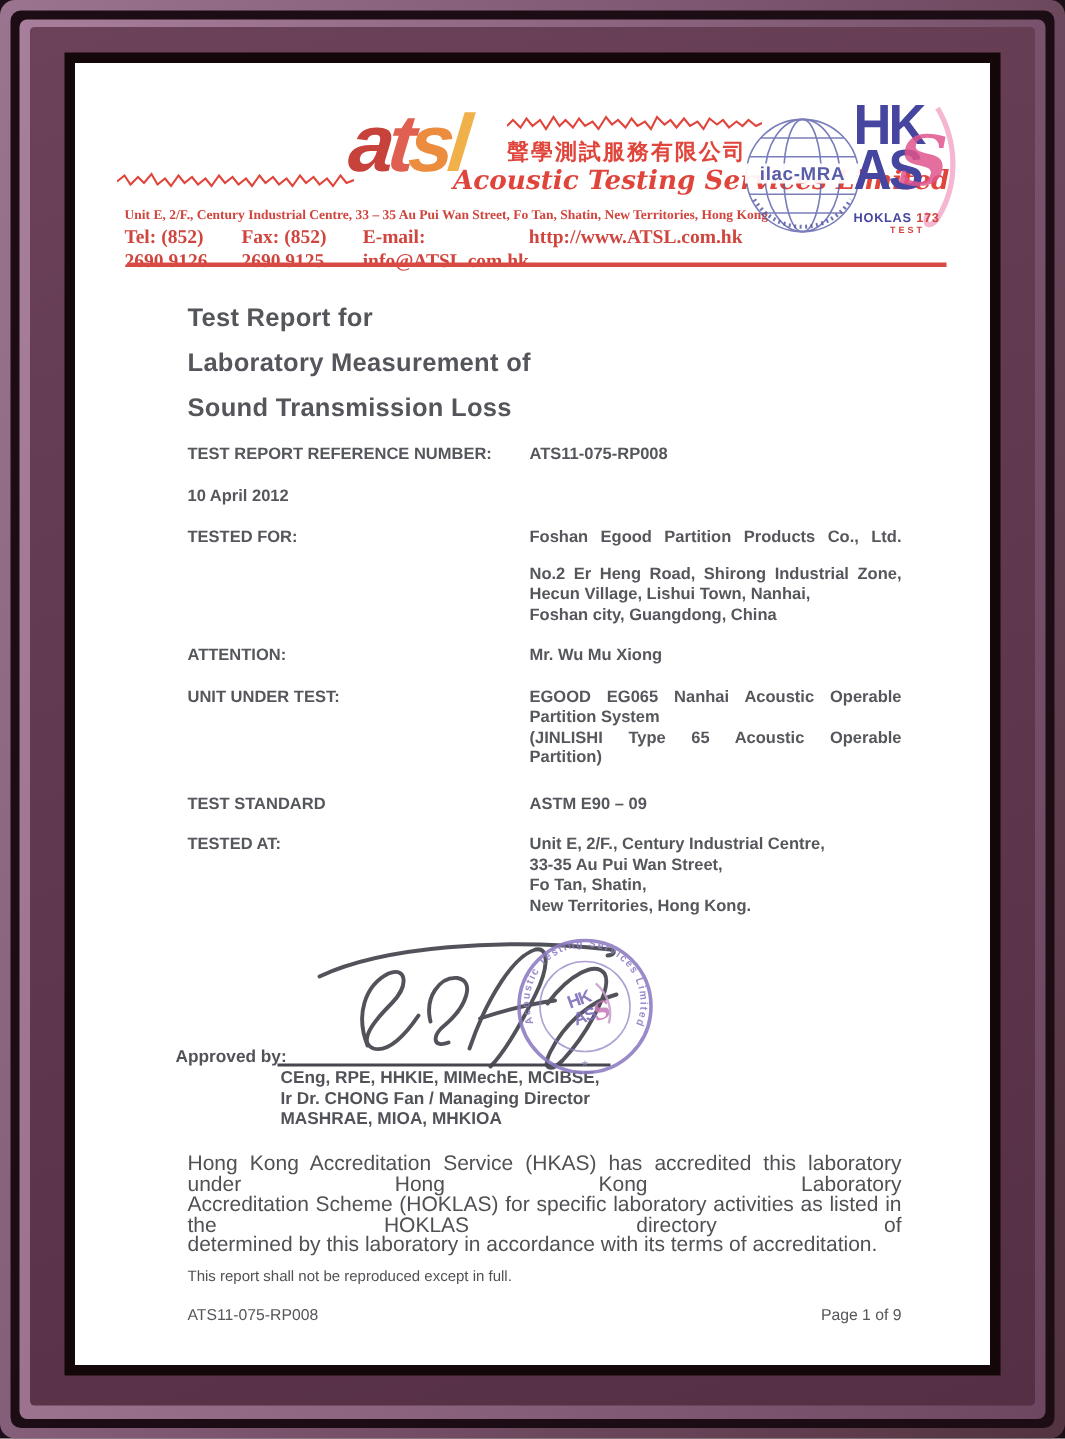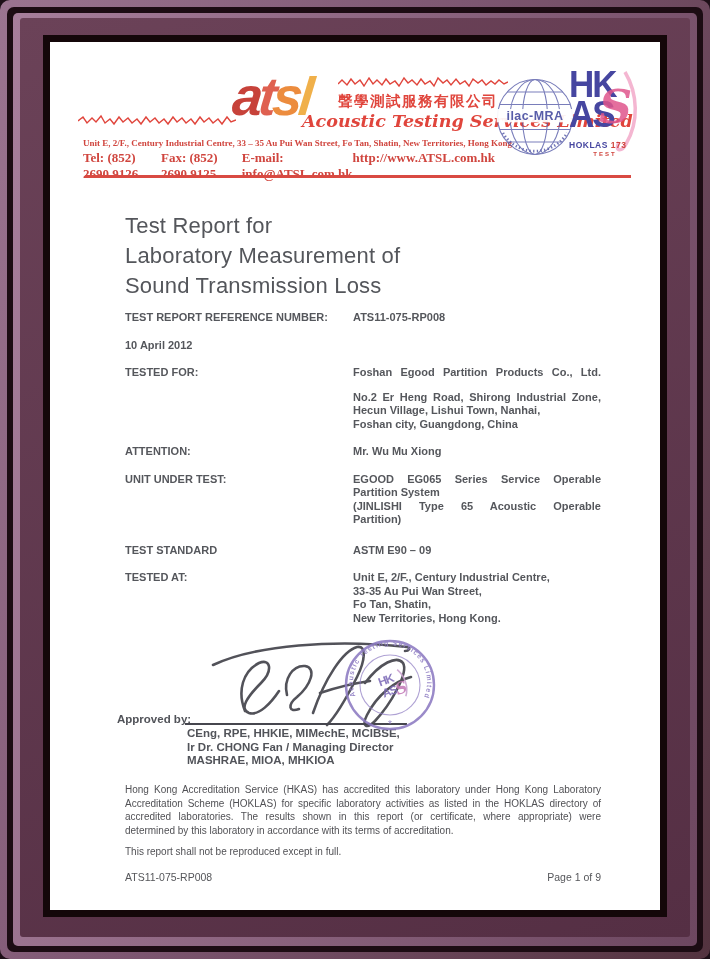--- a/index.html
+++ b/index.html
@@ -50,21 +50,21 @@
                   font-family:"DejaVu Serif", serif; }
   .hkas .swoosh { position:absolute; left:0; top:0; }
   .hkas .hoklas { position:absolute; left:0; top:72px; width:72px; 
                   font-size:8.5px; font-weight:800; color:#4646a0; letter-spacing:.5px; }
   .hkas .hoklas .num { color:#d0453e; }
   .hkas .test { position:absolute; left:0; top:83px; width:72px; text-align:center;
                 font-size:6px; font-weight:bold; color:#d0453e; letter-spacing:2px; }
   .rule { position:absolute; left:35px; top:133px; width:546px; height:3px; background:#d94a42; }
 
   
-  .title { margin:19px 0 0 75px; font-size:22px; line-height:30px; font-weight:normal;
+  .title { margin:5px 0 0 75px; font-size:17px; line-height:30px; font-weight:bold;
            color:#54565b; letter-spacing:.2px; }
   .fields { margin:10px 0 0 75px; width:476px; color:#55575c; }
   .frow { display:flex; margin-bottom:14px; }
   .flabel { width:228px; flex:none; font-size:11px; font-weight:bold; line-height:13.5px; }
   .fvalue { width:248px; flex:none; font-size:11px; font-weight:bold; line-height:13.5px; }
   .fvalue .line { display:block; }
   .spread { text-align:justify; text-align-last:justify; }
   .gap { height:11px; }
   .mt-extra { margin-top:17px; }
 
@@ -72,21 +72,21 @@
   .sig-section { position:relative; height:127px; margin-top:0; }
   .sig-svg { position:absolute; left:135px; top:-8px; }
   .sig-line { position:absolute; left:135px; top:84px; width:222px; height:2px; background:#46464e; }
   .approved { position:absolute; left:67px; top:74px; font-size:11.5px; font-weight:bold; color:#515359; }
   .sig-names { position:absolute; left:137px; top:88px; font-size:11.5px; font-weight:bold;
                color:#515359; line-height:13.5px; }
   .stamp { position:absolute; left:292px; top:-2px; opacity:.88; }
 
   
   .footer { margin:17px 0 0 75px; width:476px; color:#515155; }
-  .acc-line { font-size:10px; line-height:13.5px; }
+  .acc-line { font-size:14px; line-height:13.5px; }
   .jline { text-align:justify; text-align-last:justify; }
   .note { margin-top:9px; font-size:10px; }
   .ref-row { margin-top:14px; display:flex; justify-content:space-between;
              font-size:10.5px; color:#55565a; }
 </style>
 </head>
 <body>
 
 <div class="f1"></div>
 <div class="f2"></div>
@@ -182,21 +182,21 @@
     </div>
 
     <div class="frow">
       <div class="flabel">ATTENTION:</div>
       <div class="fvalue">Mr. Wu Mu Xiong</div>
     </div>
 
     <div class="frow">
       <div class="flabel">UNIT UNDER TEST:</div>
       <div class="fvalue">
-        <span class="line spread">EGOOD EG065 Series Service Operable</span>
+        <span class="line spread">EGOOD EG065 Nanhai Acoustic Operable</span>
         <span class="line">Partition System</span>
         <span class="line spread">(JINLISHI Type 65 Acoustic Operable</span>
         <span class="line">Partition)</span>
       </div>
     </div>
 
     <div class="frow mt-extra">
       <div class="flabel">TEST STANDARD</div>
       <div class="fvalue">ASTM E90 – 09</div>
     </div>
@@ -246,21 +246,20 @@
         <text x="52" y="60" font-family="DejaVu Serif, serif" font-style="italic" font-size="16" font-weight="bold" fill="#c47ab8">S</text>
         <path d="M60,36 C65,45 65,56 59,64" fill="none" stroke="#c9a0cf" stroke-width="1.6"></path>
       </g>
     </svg>
   </div>
 
   <div class="footer">
     <div>
       <div class="acc-line jline">Hong Kong Accreditation Service (HKAS) has accredited this laboratory under Hong Kong Laboratory</div>
       <div class="acc-line jline">Accreditation Scheme (HOKLAS) for specific laboratory activities as listed in the HOKLAS directory of</div>
-      <div class="acc-line jline">accredited laboratories. The results shown in this report (or certificate, where appropriate) were</div>
       <div class="acc-line">determined by this laboratory in accordance with its terms of accreditation.</div>
     </div>
     <div class="note">This report shall not be reproduced except in full.</div>
     <div class="ref-row">
       <span>ATS11-075-RP008</span>
       <span>Page 1 of 9</span>
     </div>
   </div>
 
 </div>

